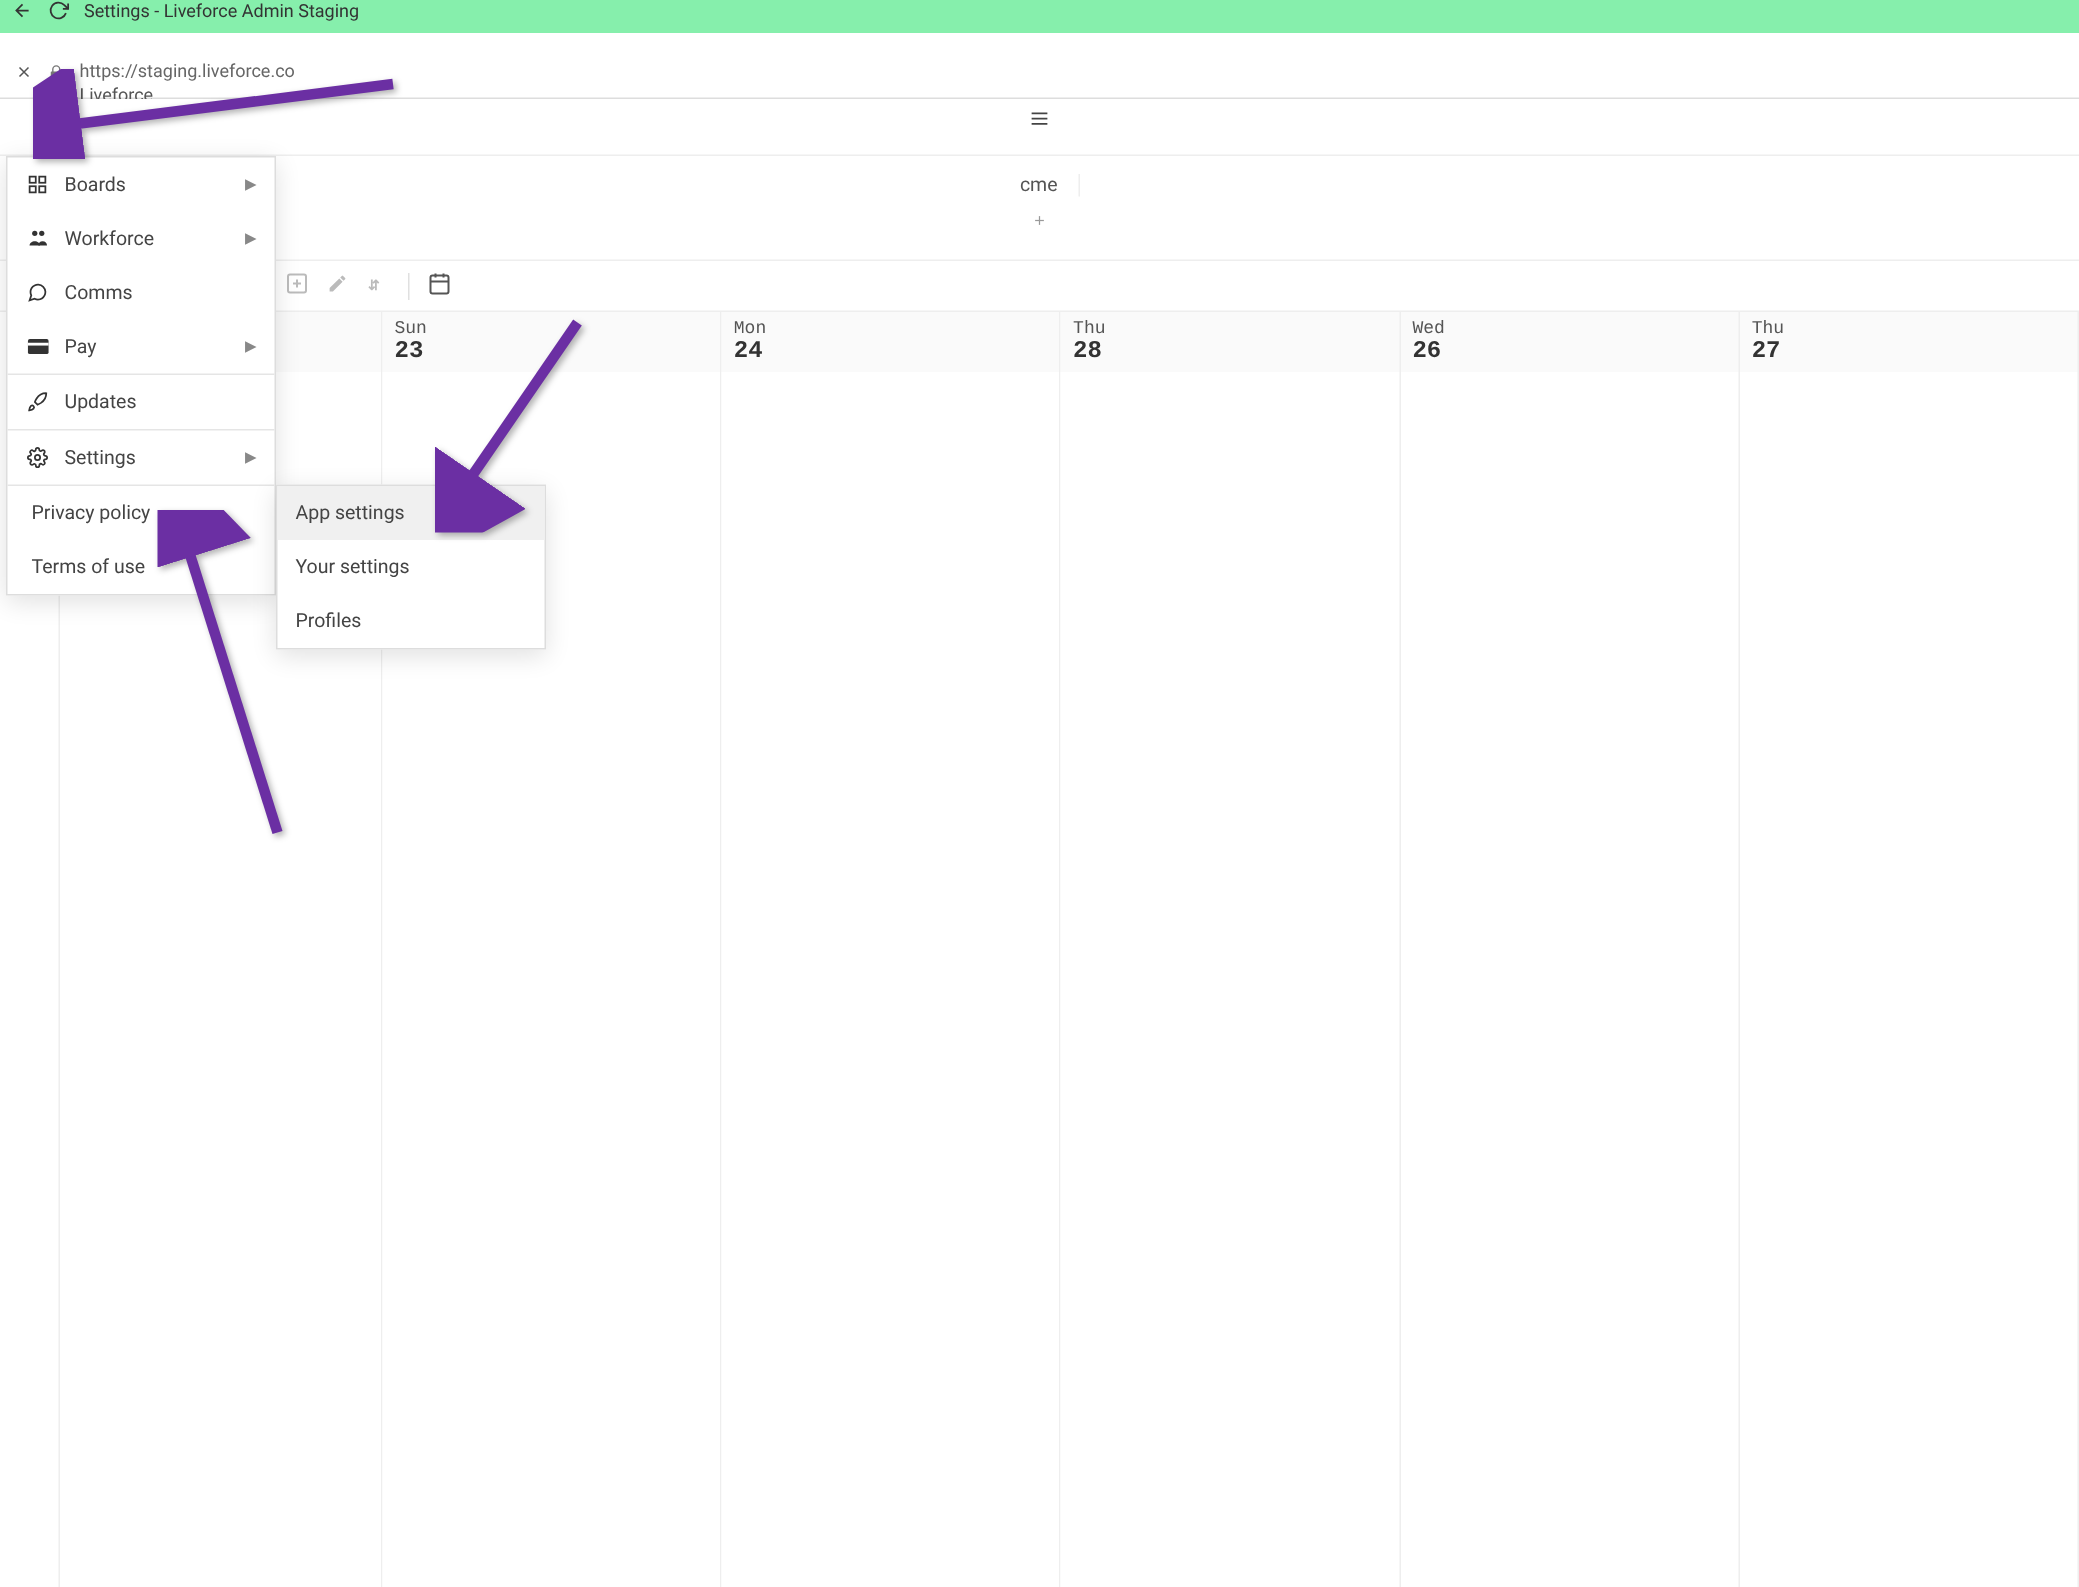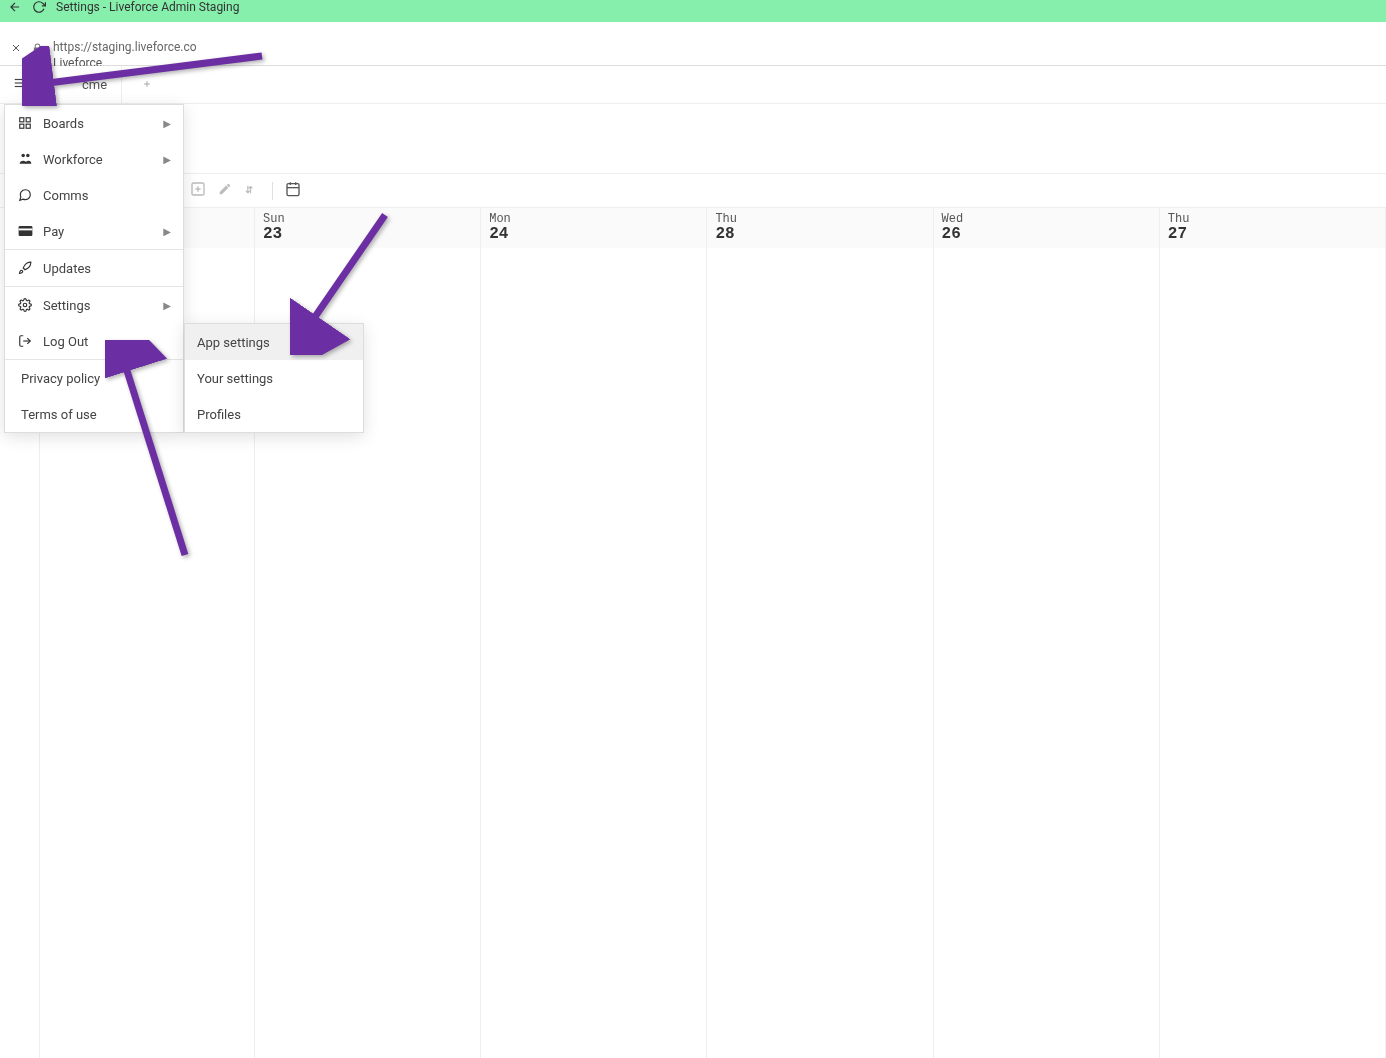--- a/index.html
+++ b/index.html
@@ -36,20 +36,21 @@
   .app-bar {
     height: 38px;
     border-bottom: 1px solid #eee;
     display: flex;
     align-items: center;
     padding: 0 6px;
     gap: 10px;
     position: relative;
     z-index: 5;
     background: #fff;
+    flex-direction: column;
   }
   .hamburger { cursor: pointer; padding: 6px; }
   .tab {
     padding: 0 14px;
     height: 100%;
     display: flex;
     align-items: center;
     font-size: 13px;
     color: #555;
     border-right: 1px solid #eee;
@@ -330,30 +331,20 @@
   <div class="menu-item">
     <span class="menu-icon">
       <svg width="14" height="14" viewBox="0 0 24 24" fill="none" stroke="#333" stroke-width="2">
           <circle cx="12" cy="12" r="3"></circle>
           <path d="M19.4 15a1.65 1.65 0 0 0 .33 1.82l.06.06a2 2 0 1 1-2.83 2.83l-.06-.06a1.65 1.65 0 0 0-1.82-.33 1.65 1.65 0 0 0-1 1.51V21a2 2 0 0 1-4 0v-.09A1.65 1.65 0 0 0 9 19.4a1.65 1.65 0 0 0-1.82.33l-.06.06a2 2 0 1 1-2.83-2.83l.06-.06a1.65 1.65 0 0 0 .33-1.82 1.65 1.65 0 0 0-1.51-1H3a2 2 0 0 1 0-4h.09A1.65 1.65 0 0 0 4.6 9a1.65 1.65 0 0 0-.33-1.82l-.06-.06a2 2 0 1 1 2.83-2.83l.06.06a1.65 1.65 0 0 0 1.82.33H9a1.65 1.65 0 0 0 1-1.51V3a2 2 0 0 1 4 0v.09a1.65 1.65 0 0 0 1 1.51 1.65 1.65 0 0 0 1.82-.33l.06-.06a2 2 0 1 1 2.83 2.83l-.06.06a1.65 1.65 0 0 0-.33 1.82V9a1.65 1.65 0 0 0 1.51 1H21a2 2 0 0 1 0 4h-.09a1.65 1.65 0 0 0-1.51 1z"></path>
         </svg>
     </span>
     <span class="menu-label">Settings</span>
     <span class="menu-caret">▶</span>
   </div>
-  <div class="menu-item">
-    <span class="menu-icon">
-      <svg width="14" height="14" viewBox="0 0 24 24" fill="none" stroke="#333" stroke-width="2">
-          <path d="M9 21H5a2 2 0 0 1-2-2V5a2 2 0 0 1 2-2h4"></path>
-          <polyline points="16 17 21 12 16 7"></polyline>
-          <line x1="21" y1="12" x2="9" y2="12"></line>
-        </svg>
-    </span>
-    <span class="menu-label">Log Out</span>
-  </div>
   <div class="menu-divider"></div>
   <div class="menu-footer">
     <div class="menu-item">
       <span class="menu-label">Privacy policy</span>
     </div>
     <div class="menu-item">
       <span class="menu-label">Terms of use</span>
     </div>
   </div>
 </div>

